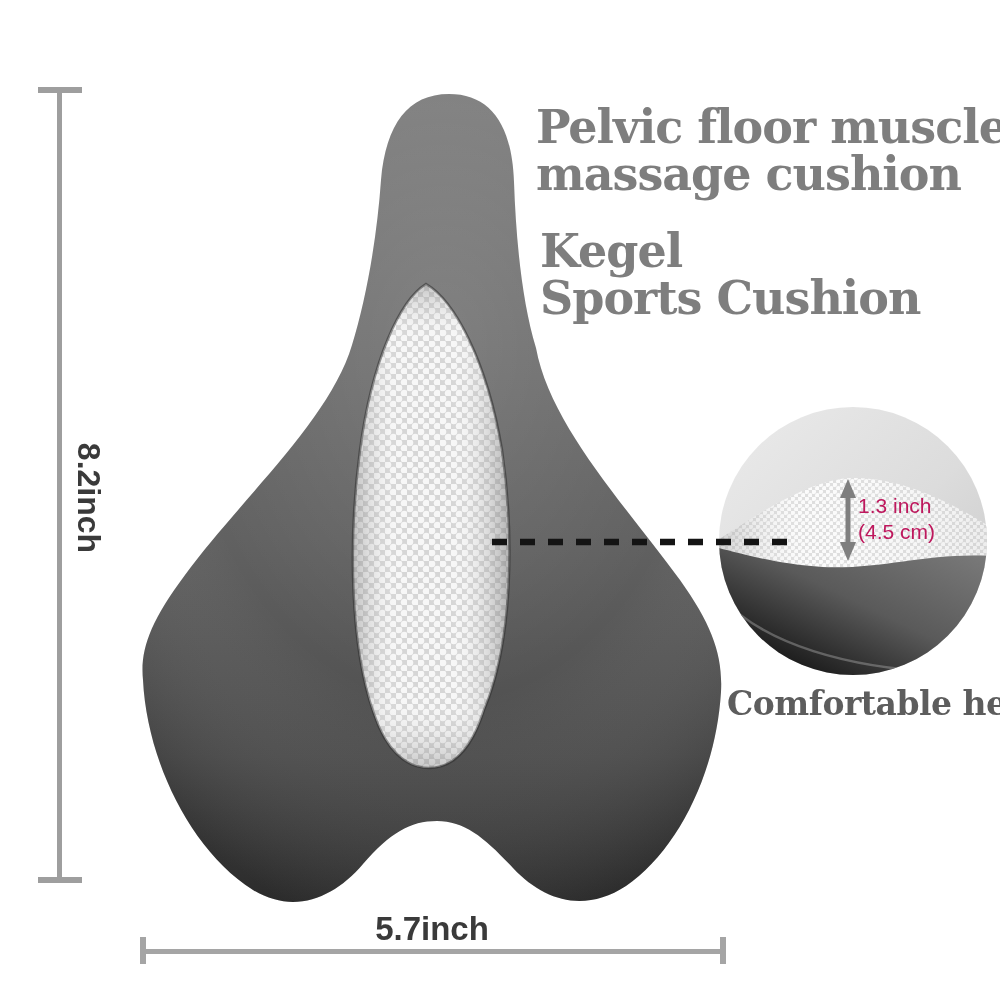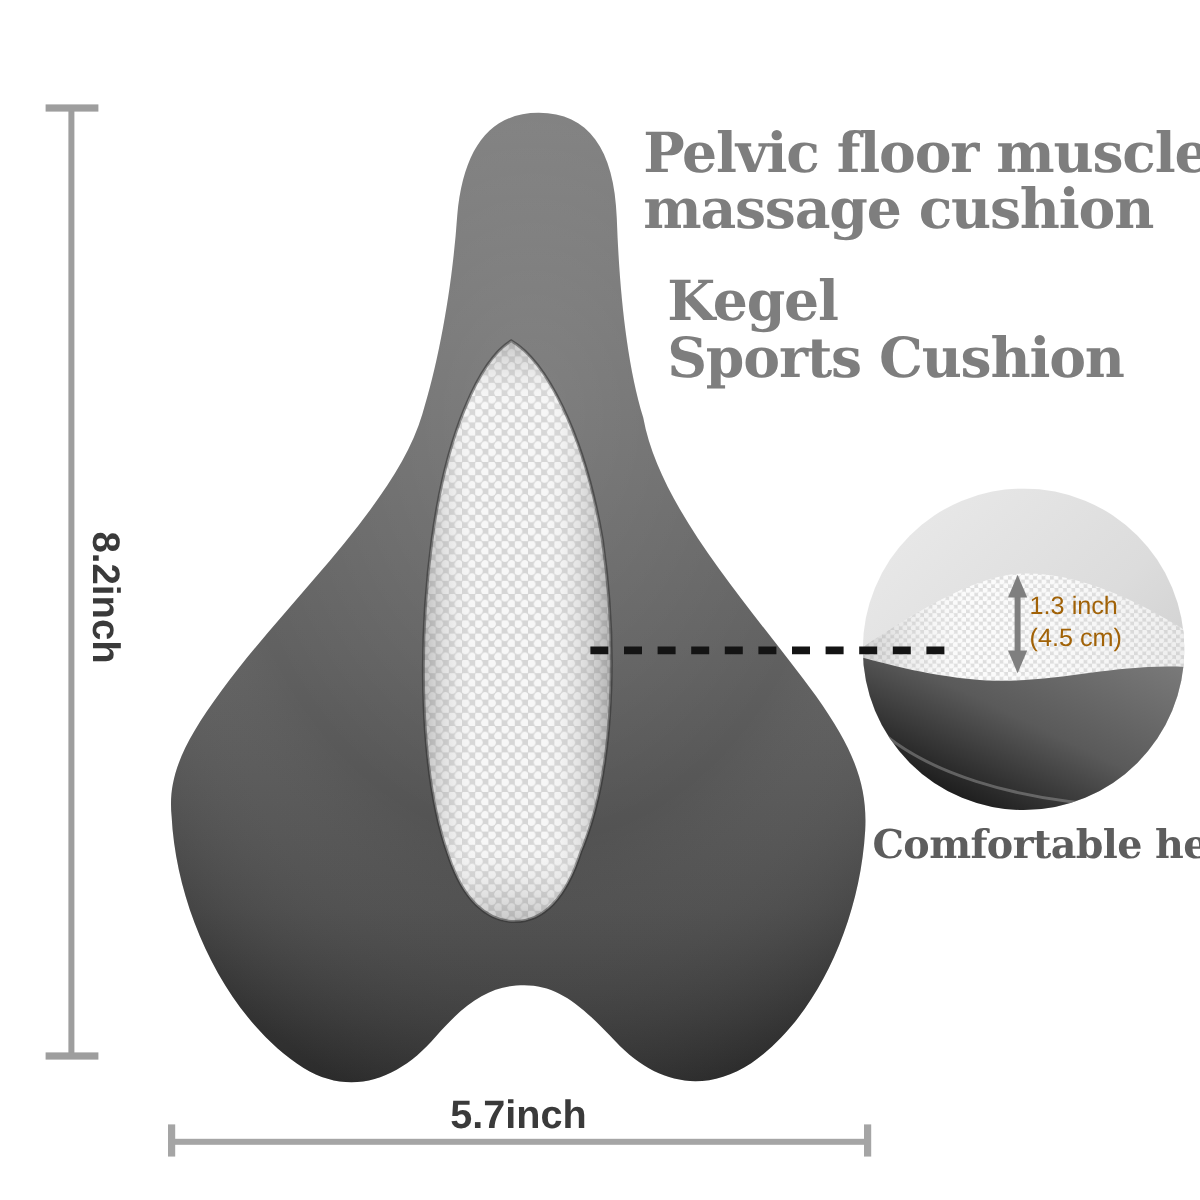--- a/index.html
+++ b/index.html
@@ -23,37 +23,36 @@
     white-space:nowrap;
   }
   .sub-title{
     position:absolute;left:540px;top:228px;
     font-family:"DejaVu Serif", serif;
     font-weight:700;
     font-size:46px;line-height:47px;
     letter-spacing:-1px;
     color:#7e7e7e;
     white-space:nowrap;
-    margin-left:16px;
   }
   .height-label{
     position:absolute;left:88px;top:498px;
     transform:translate(-50%,-50%) rotate(90deg);
     font-size:32px;font-weight:700;color:#3a3a3a;
     white-space:nowrap;
   }
   .width-label{
     position:absolute;left:432px;top:910px;
     transform:translateX(-50%);
     font-size:33px;font-weight:700;color:#3a3a3a;
     white-space:nowrap;
   }
   .inset-measure{
     position:absolute;left:858px;top:493px;
-    font-size:21px;line-height:26px;font-weight:400;color:#a16207;
+    font-size:21px;line-height:26px;font-weight:400;color:#be185d;
     white-space:nowrap;
   }
   .inset-caption{
     position:absolute;left:727px;top:684px;
     font-family:"DejaVu Serif", serif;
     font-weight:700;
     font-size:33px;letter-spacing:-0.5px;
     color:#5d5d5d;
     white-space:nowrap;
   }

